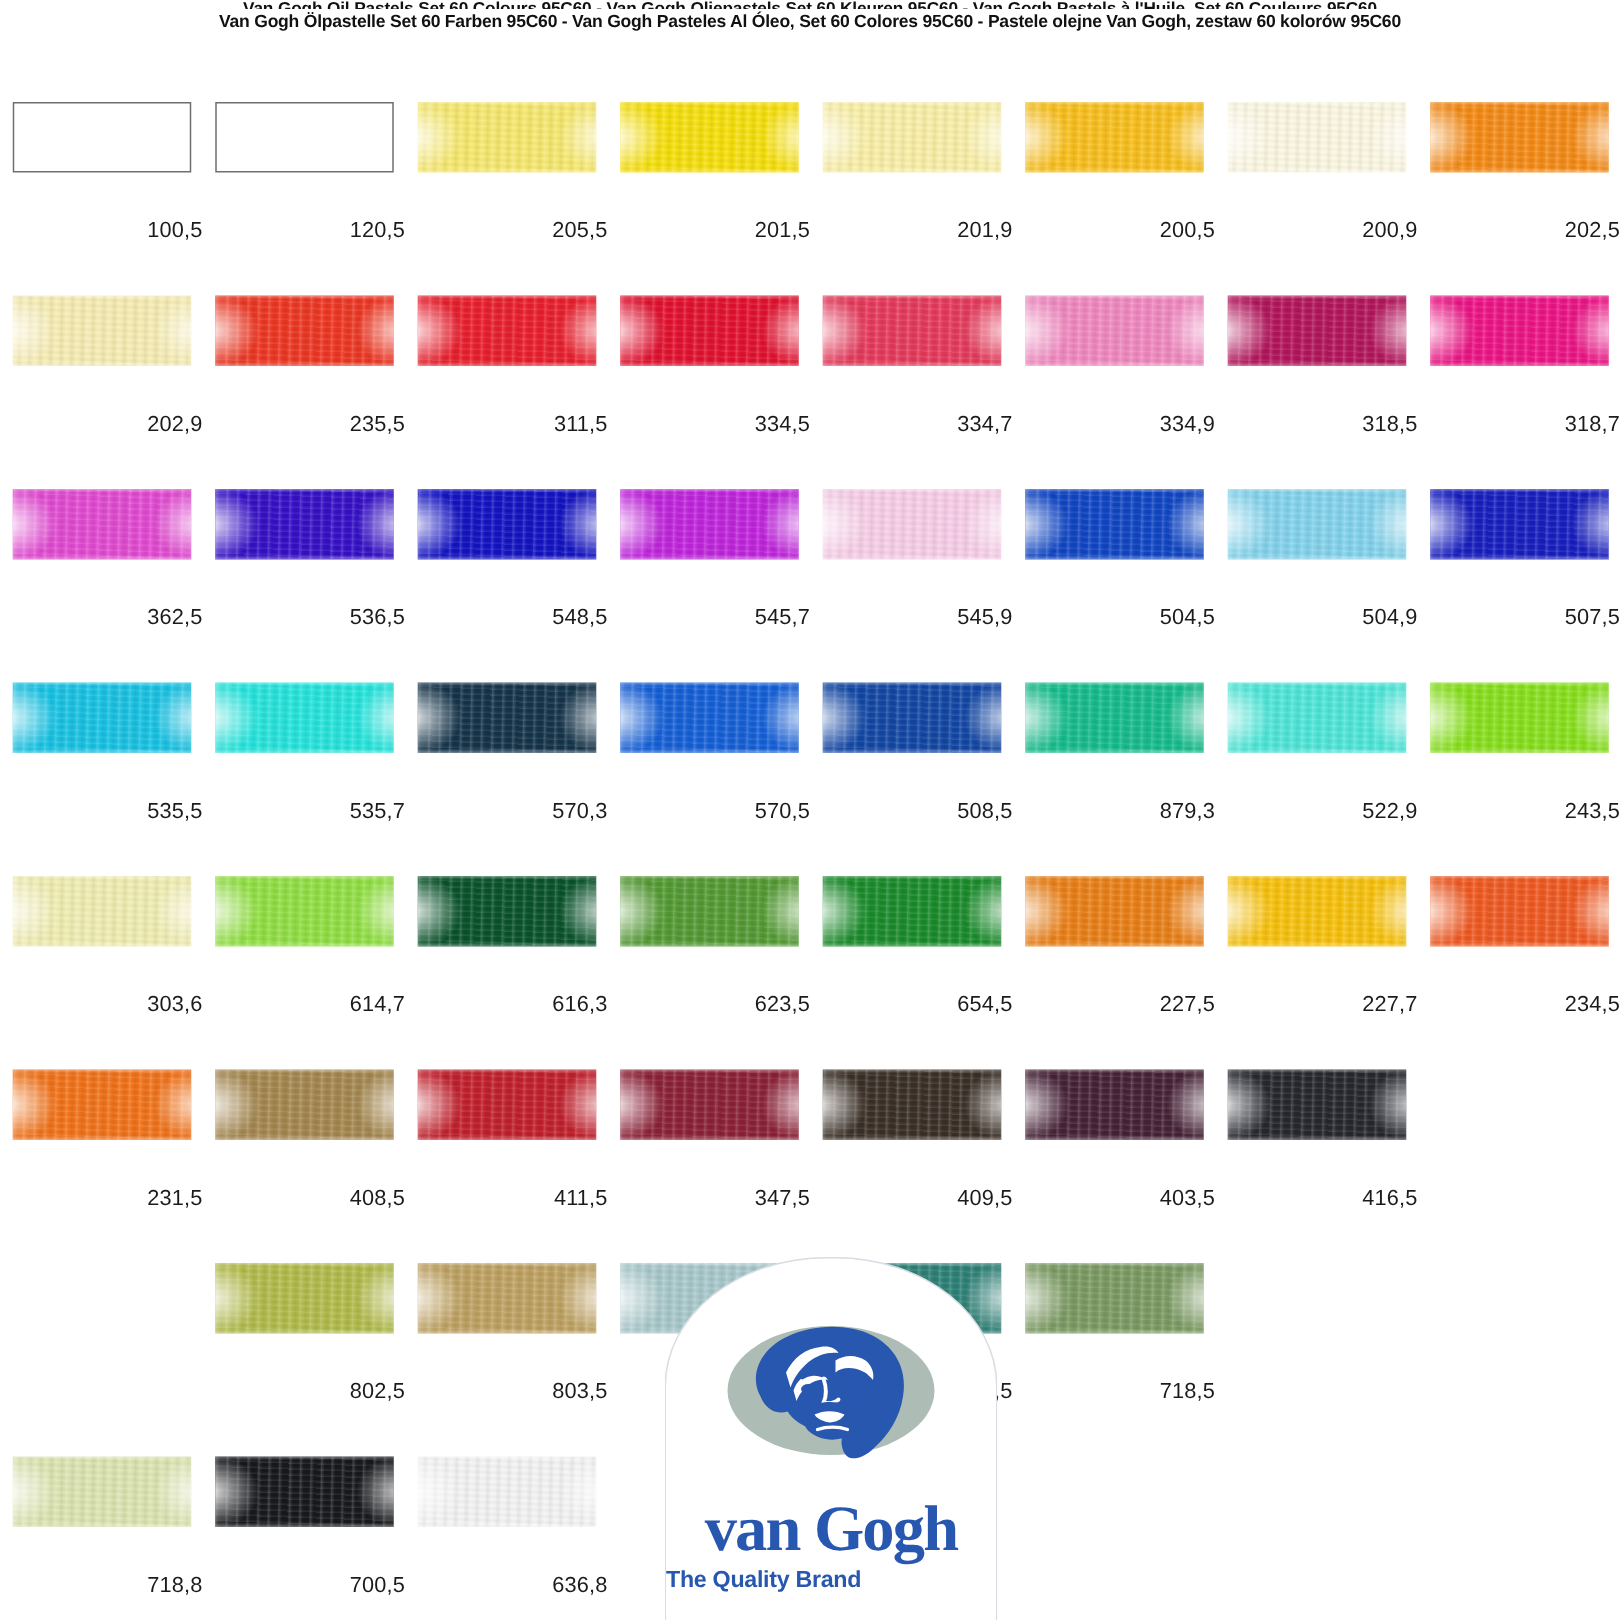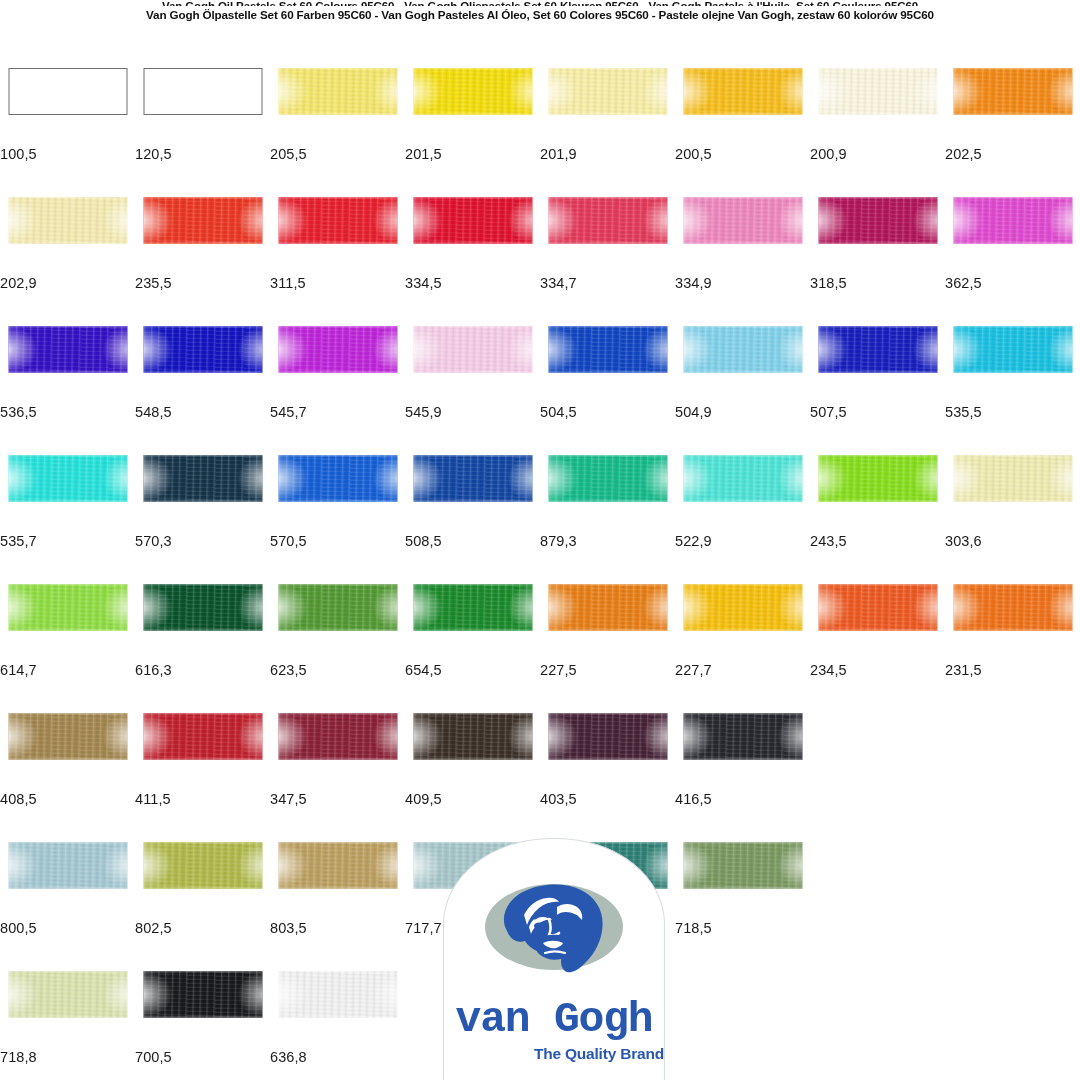--- a/index.html
+++ b/index.html
@@ -109,21 +109,21 @@
     box-sizing: border-box;
   }
   .swatch.outlined::before,
   .swatch.outlined::after { display: none; }
 
   .code {
     position: absolute;
     top: 78px;
     left: 0;
     width: 135px;
-    text-align: left;
+    text-align: right;
     font-size: 14.5px;
     font-weight: 400;
     color: #1b1b1b;
     letter-spacing: 0.1px;
   }
 
   
   #brand-logo {
     position: absolute;
     left: 443px;
@@ -154,28 +154,28 @@
     position: absolute;
     top: 158px;
     left: 0;
     width: 100%;
     text-align: center;
     font-size: 43px;
     line-height: 46px;
     font-weight: 700;
     color: #2857b0;
     letter-spacing: -1.2px;
-    font-family: Liberation Mono, monospace;
+    font-family: Liberation Serif, serif;
   }
   #brand-logo .tagline {
     position: absolute;
     top: 206px;
     left: 0;
     width: 100%;
-    text-align: right;
+    text-align: left;
     font-size: 15.5px;
     font-weight: 600;
     color: #2857b0;
     letter-spacing: -0.2px;
   }
 </style>
 </head>
 <body>
 
 <div id="header">
@@ -269,20 +269,26 @@
       <div class="code">334,9</div>
     </div>
     <div class="cell">
       <div class="swatch-wrap">
         <div class="swatch textured" style="background: rgb(180, 21, 92);"></div>
       </div>
       <div class="code">318,5</div>
     </div>
     <div class="cell">
       <div class="swatch-wrap">
+        <div class="swatch textured" style="background: rgb(237, 20, 134);"></div>
+      </div>
+      <div class="code">318,7</div>
+    </div>
+    <div class="cell">
+      <div class="swatch-wrap">
         <div class="swatch textured" style="background: rgb(226, 75, 210);"></div>
       </div>
       <div class="code">362,5</div>
     </div>
     <div class="cell">
       <div class="swatch-wrap">
         <div class="swatch textured" style="background: rgb(53, 16, 199);"></div>
       </div>
       <div class="code">536,5</div>
     </div>
@@ -455,26 +461,20 @@
       <div class="code">403,5</div>
     </div>
     <div class="cell">
       <div class="swatch-wrap">
         <div class="swatch textured" style="background: rgb(38, 40, 46);"></div>
       </div>
       <div class="code">416,5</div>
     </div>
     <div class="cell logo-cell"></div>
     <div class="cell logo-cell"></div>
-    <div class="cell">
-      <div class="swatch-wrap">
-        <div class="swatch textured" style="background: rgb(167, 203, 213);"></div>
-      </div>
-      <div class="code">800,5</div>
-    </div>
     <div class="cell">
       <div class="swatch-wrap">
         <div class="swatch textured" style="background: rgb(178, 188, 76);"></div>
       </div>
       <div class="code">802,5</div>
     </div>
     <div class="cell">
       <div class="swatch-wrap">
         <div class="swatch textured" style="background: rgb(191, 162, 98);"></div>
       </div>

